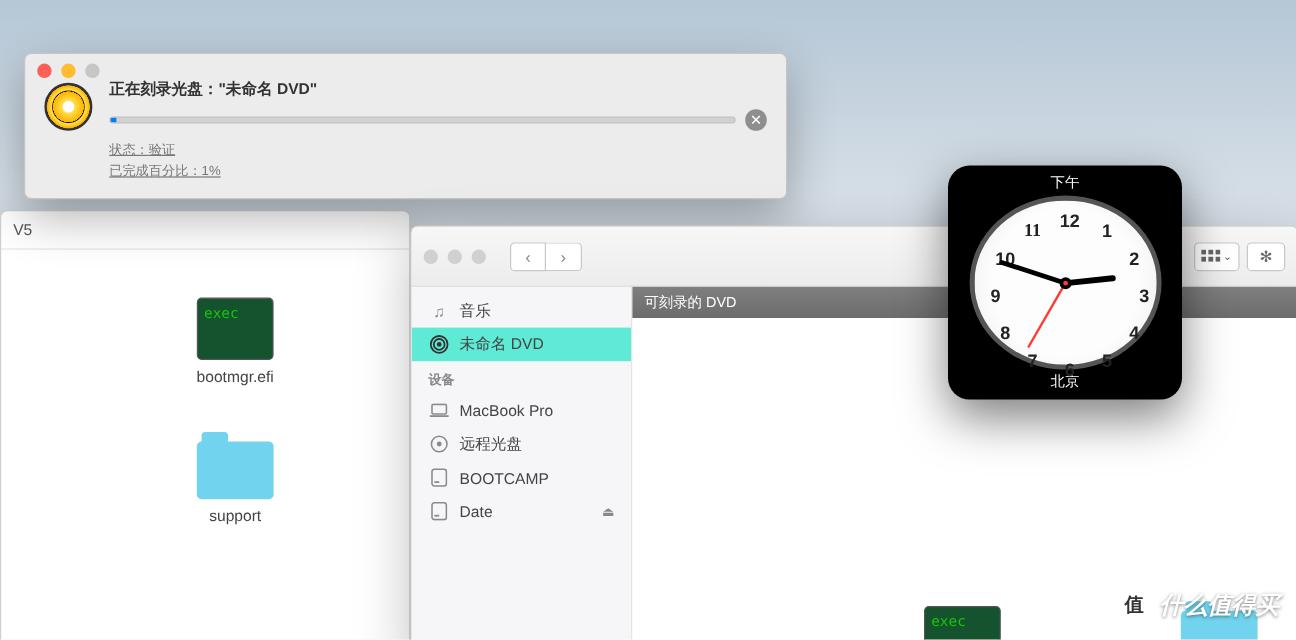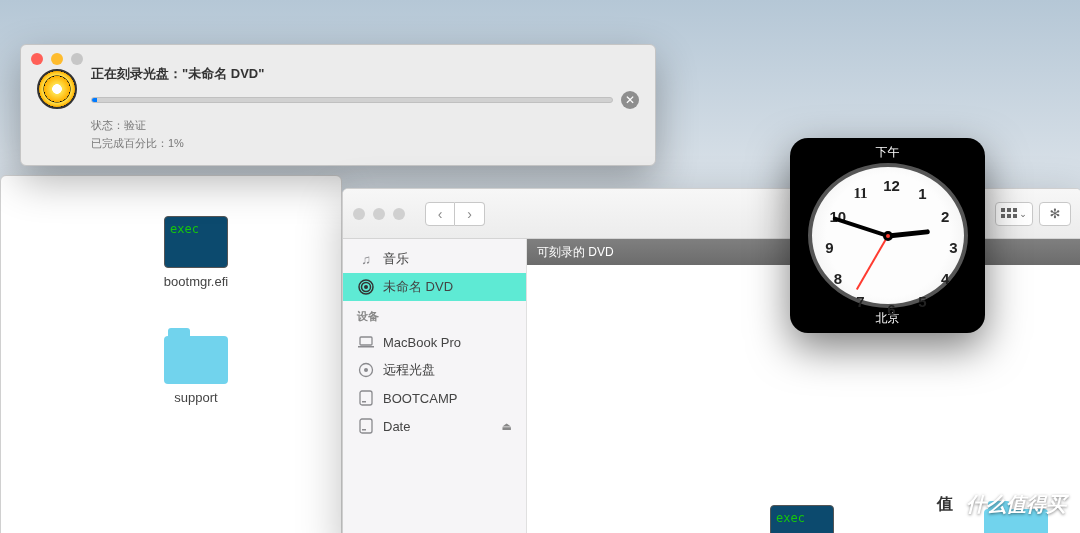--- a/index.html
+++ b/index.html
@@ -4,38 +4,38 @@
 <style>
 * { box-sizing: border-box; margin: 0; padding: 0; font-family: -apple-system, "Helvetica Neue", Arial, sans-serif; }
 body { width: 1080px; height: 533px; overflow: hidden; position: relative; background: linear-gradient(to bottom, #b5c7d6 0%, #d5dee6 30%, #e8edf1 100%); }
 
 
 .bgwin { position: absolute; left: 0; top: 175px; width: 342px; height: 370px; background: #fff; border: 1px solid #d0d0d0; border-radius: 6px; box-shadow: 0 12px 40px rgba(0,0,0,.2); }
 .bgwin .title { padding: 8px 10px; border-bottom: 1px solid #e4e4e4; font-size: 13px; color: #555; }
 .bg-icons { position: relative; height: 100%; }
 .file-tile { position: absolute; width: 90px; text-align: center; }
 .file-tile .fname { font-size: 13px; color: #444; margin-top: 6px; display: block; }
-.exec-icon { width: 64px; height: 52px; background: #0c4a6e; border-radius: 4px; margin: 0 auto; font-family: monospace; color: #16c60c; font-size: 12px; padding: 5px; text-align: left; border: 1px solid #555; }
+.exec-icon { width: 64px; height: 52px; background: #14532d; border-radius: 4px; margin: 0 auto; font-family: monospace; color: #16c60c; font-size: 12px; padding: 5px; text-align: left; border: 1px solid #555; }
 .folder-icon { width: 64px; height: 48px; background: #71d3ed; border-radius: 4px; margin: 0 auto; position: relative; }
 .folder-icon::before { content:""; position:absolute; top:-8px; left:4px; width:22px; height:10px; background:#71d3ed; border-radius:3px 3px 0 0; }
 
 
 .burnwin { position:absolute; left:20px; top:44px; width:636px; height:122px; background:#ececec; border:1px solid #c5c5c5; border-radius:6px; box-shadow:0 15px 40px rgba(0,0,0,.3); }
 .traffic { position:absolute; left:10px; top:8px; display:flex; gap:8px; }
 .tl { width:12px; height:12px; border-radius:50%; }
 .tl.r{background:#ff5f57;} .tl.y{background:#febc2e;} .tl.g{background:#c6c6c6;}
 .burn-body { display:flex; padding:20px 16px 10px; gap:14px; }
 .burn-icon { width:40px; height:40px; border-radius:50%; background: radial-gradient(circle at 50% 50%, #fff 18%, #ffe14d 20%, #ffb100 50%, #000 51%, #ffe14d 55%, #ffb100 70%, #000 71%, #ffe14d 75%, #ffb100 100%); border:2px solid #333; flex-shrink:0; margin-top:4px;}
 .burn-text { flex:1; }
 .burn-title { font-size:13px; font-weight:600; color:#333; margin-bottom:8px;}
 .prog-row { display:flex; align-items:center; gap:8px; margin-bottom:8px;}
 .prog { flex:1; height:6px; background:#d1d1d1; border-radius:3px; overflow:hidden; border:1px solid #c0c0c0;}
 .prog-fill{height:100%; background:#007aff; width:1%;}
 .stopbtn{width:18px;height:18px;border-radius:50%;background:#8e8e8e;color:#fff;display:flex;align-items:center;justify-content:center;font-size:12px;cursor:pointer;}
-.burn-status{font-size:11px; color:#777; line-height:1.6;}
+.burn-status{font-size:11px; color:#777; line-height:1.6;text-decoration:underline;}
 
 
 .finder { position:absolute; left:342px; top:188px; width:740px; height:360px; background:#fff; border:1px solid #cfcfcf; border-radius:6px; box-shadow:0 15px 45px rgba(0,0,0,.25); overflow:hidden;}
 .finder-tb { height:50px; background:linear-gradient(#f7f7f7,#ececec); border-bottom:1px solid #d4d4d4; display:flex; align-items:center; padding:0 10px; gap:6px;}
 .finder .traffic2 { display:flex; gap:8px; margin-right:14px;}
 .finder .traffic2 .tl{background:#d0d0d0;}
 .navbtns{display:flex;}
 .navbtn{width:30px;height:24px;border:1px solid #c8c8c8;background:#fff;display:flex;align-items:center;justify-content:center;color:#888;font-size:14px;}
 .navbtn:first-child{border-radius:4px 0 0 4px;}
 .navbtn:last-child{border-radius:0 4px 4px 0;border-left:none;}
@@ -74,20 +74,21 @@
 
 .wm{position:absolute;right:14px;bottom:14px;display:flex;align-items:center;gap:6px;}
 .wm-badge{width:30px;height:30px;border-radius:50%;background:#fff;display:flex;align-items:center;justify-content:center;font-weight:700;color:#333;font-size:16px;}
 .wm-text{color:#fff;font-weight:700;font-size:20px;font-style:italic;text-shadow:0 1px 3px rgba(0,0,0,.5);}
 svg{display:block;}
 </style>
 </head>
 <body>
 
 <div class="bgwin">
+  <div class="title">V5</div>
   <div class="bg-icons">
     <div class="file-tile" style="left:150px; top:40px;">
       <div class="exec-icon">exec</div>
       <span class="fname">bootmgr.efi</span>
     </div>
     <div class="file-tile" style="left:150px; top:160px;">
       <div class="folder-icon"></div>
       <span class="fname">support</span>
     </div>
   </div>

